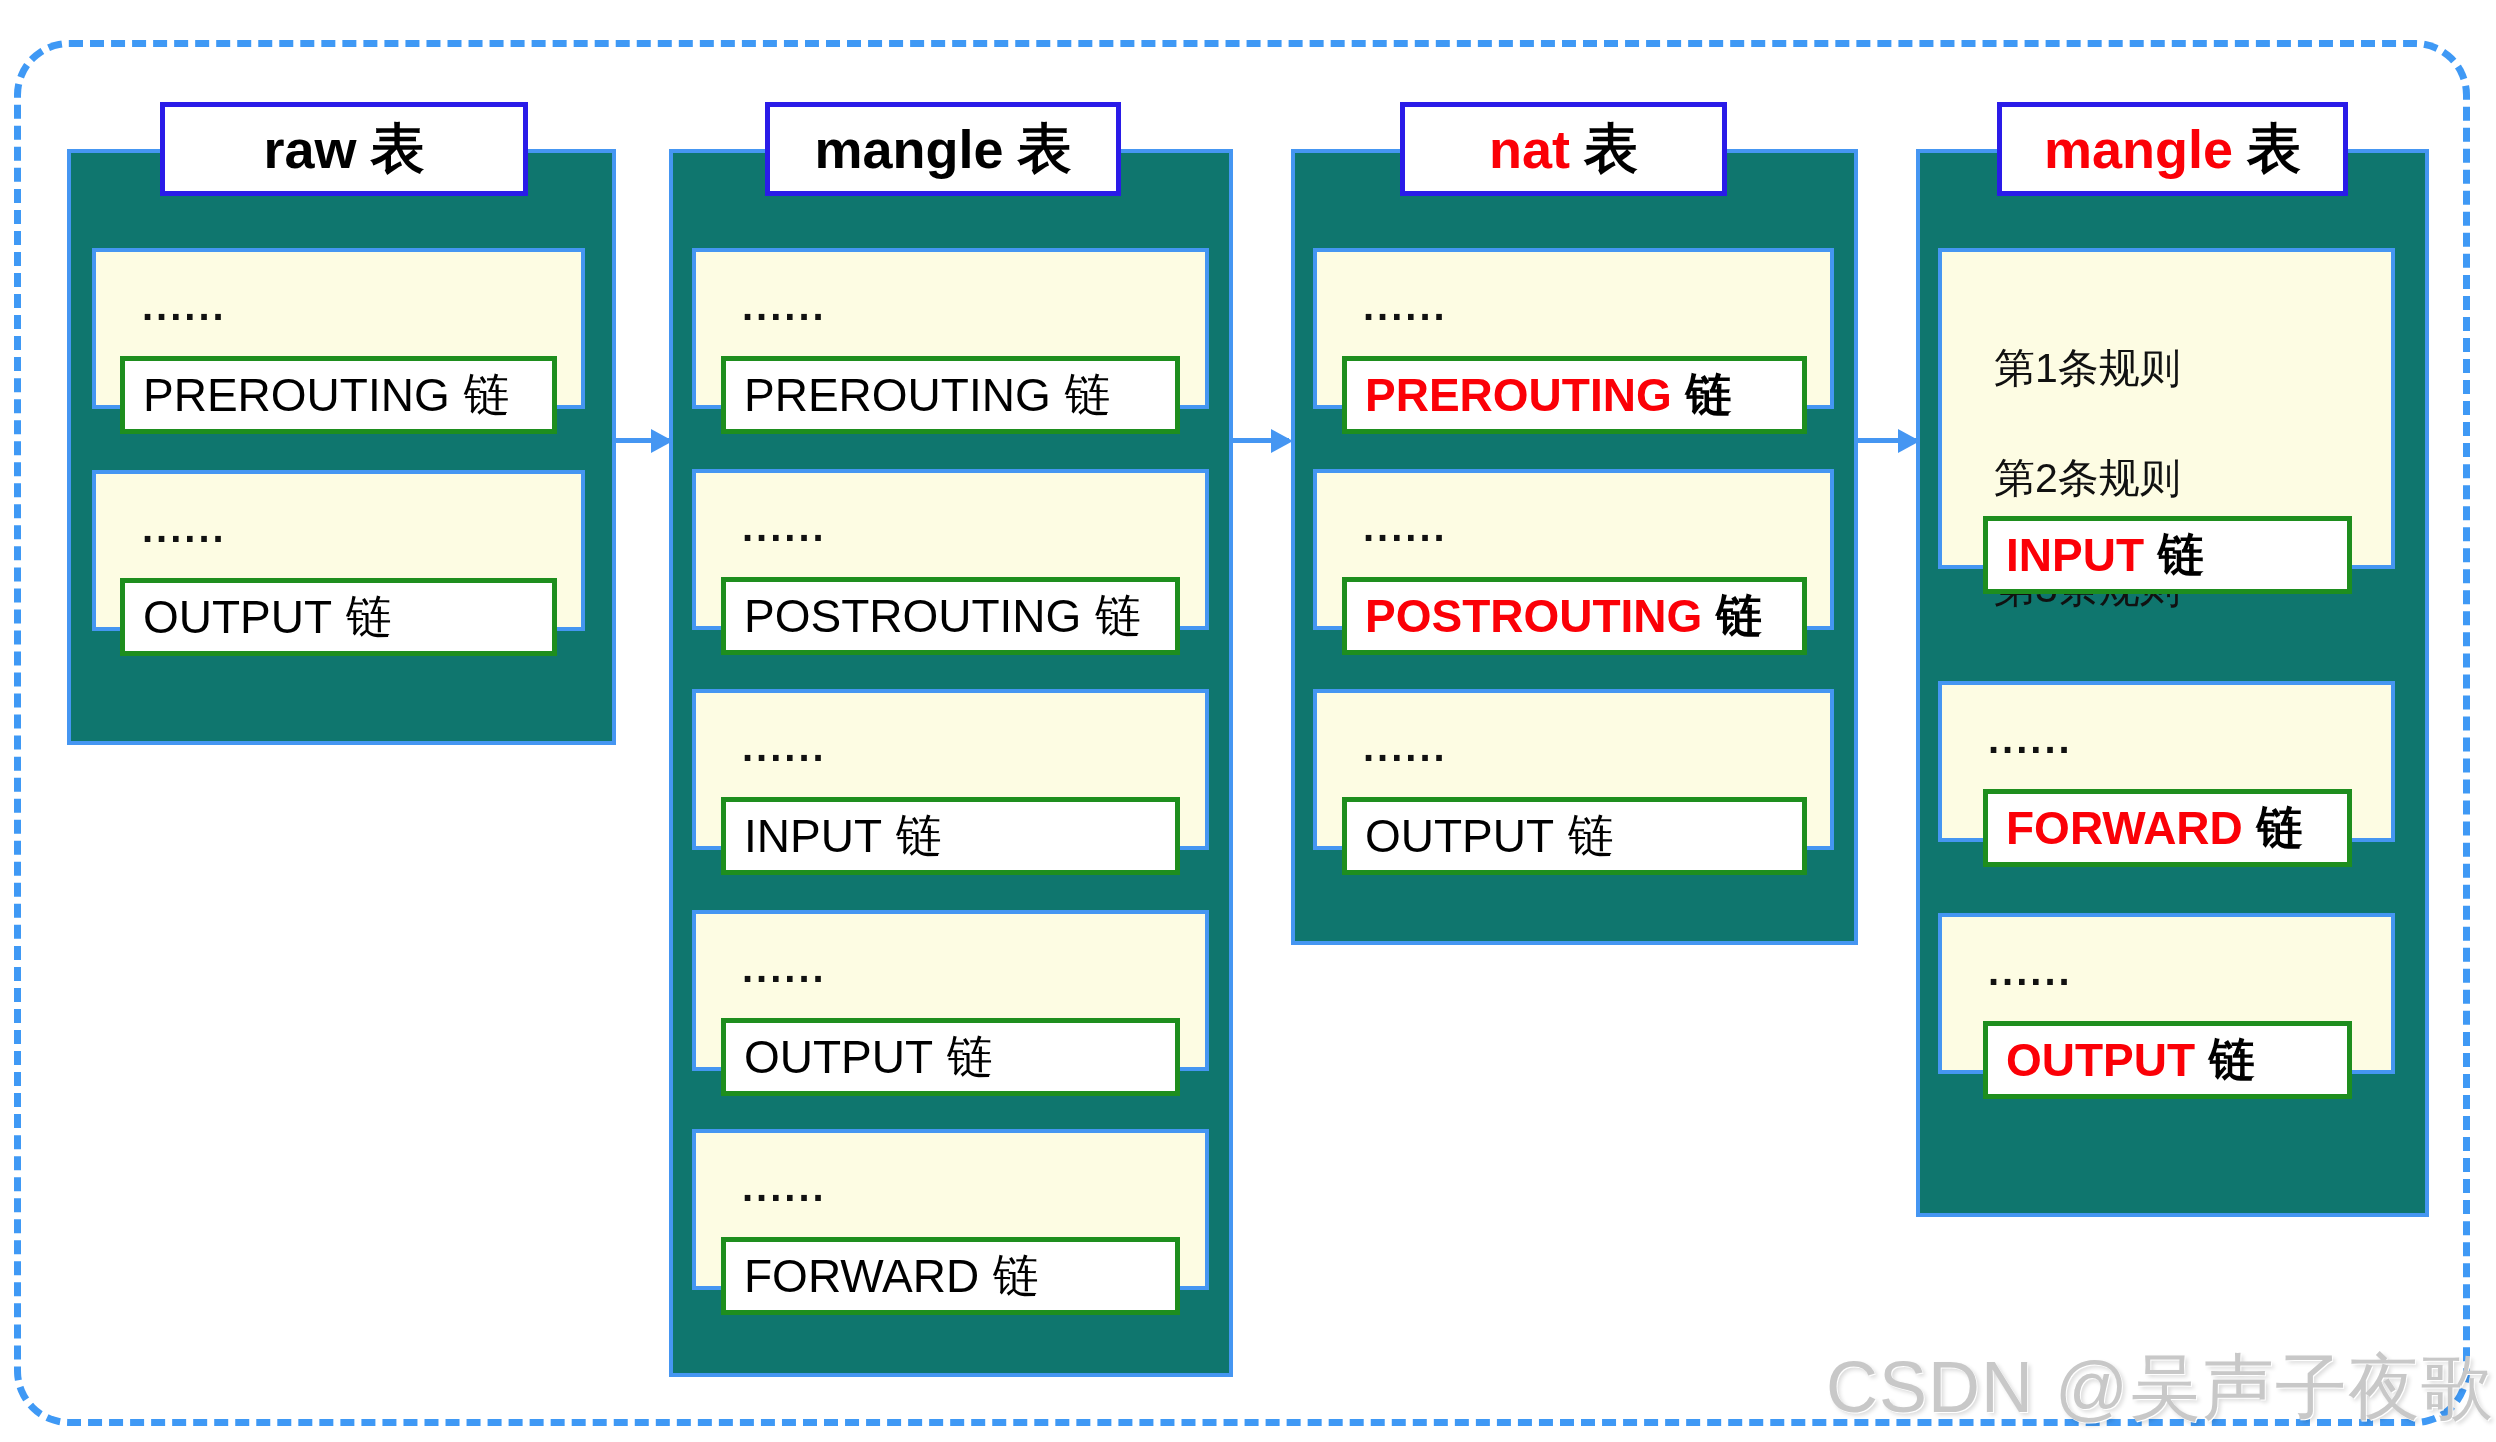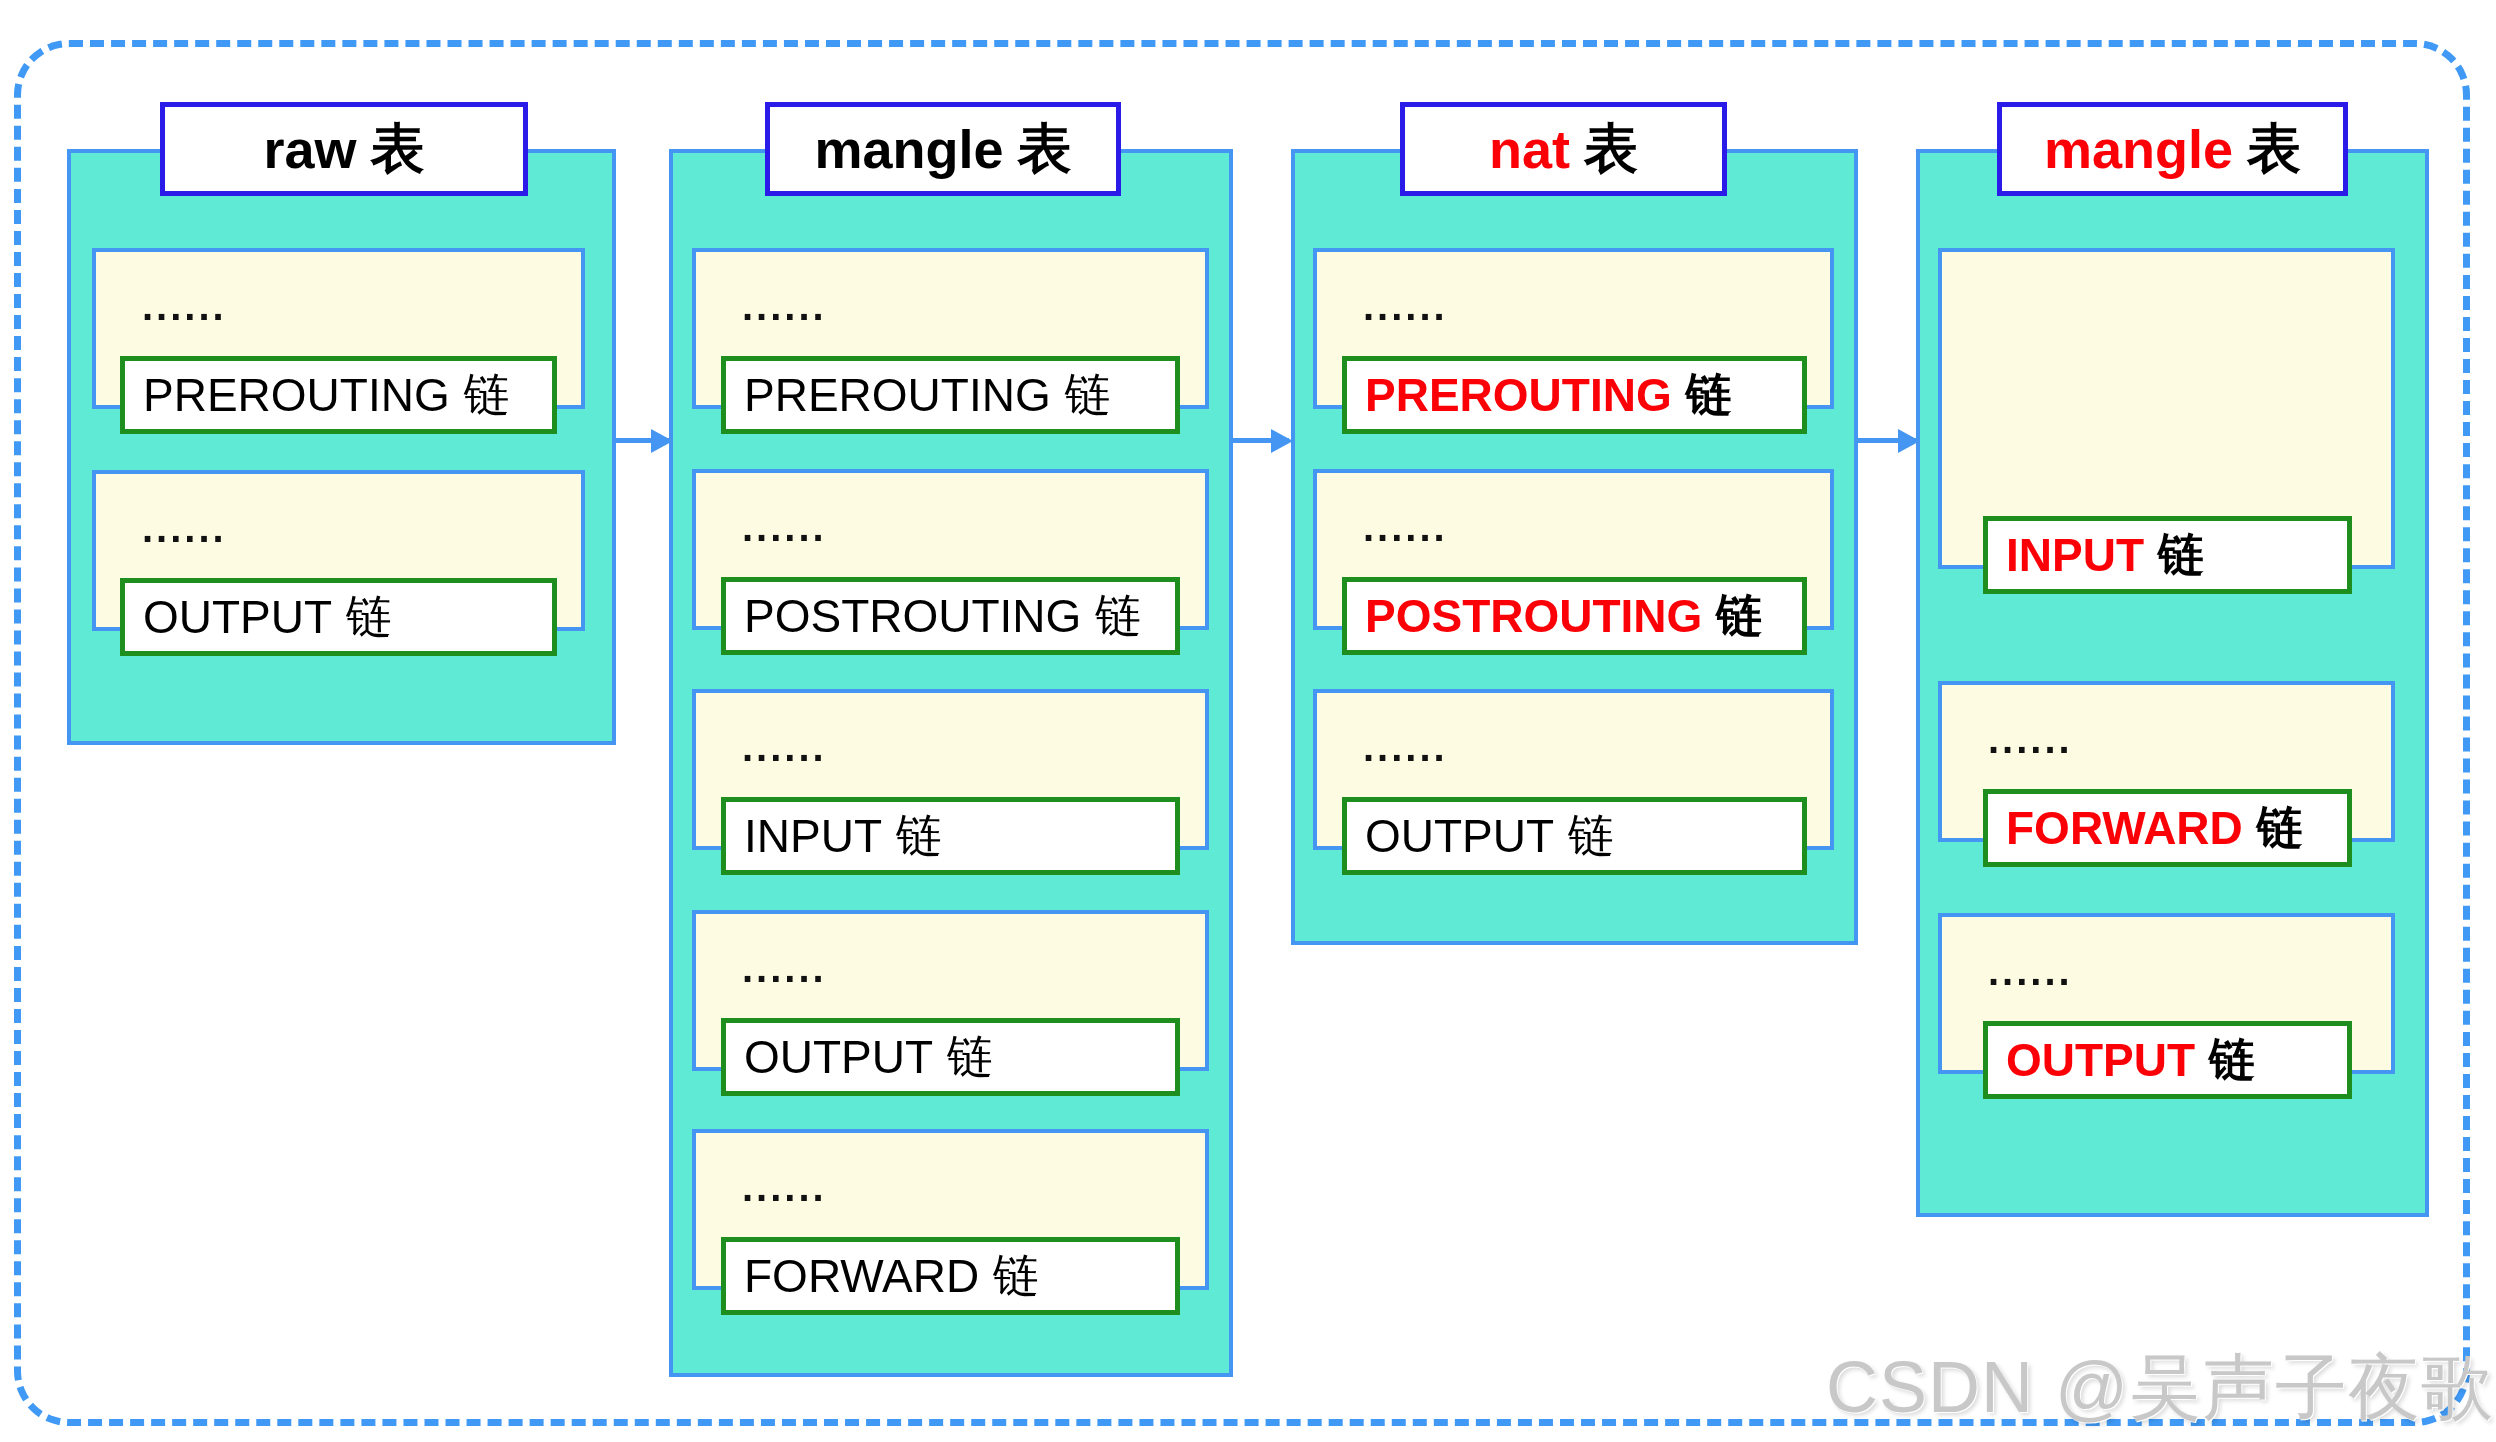--- a/index.html
+++ b/index.html
@@ -13,21 +13,21 @@
     --watermark_gray:#c8c8c8;
   }
   *{box-sizing:border-box;margin:0;padding:0;}
   html,body{background:#ffffff;}
   body{font-family:"Liberation Sans","DejaVu Sans",sans-serif;}
   .canvas{position:relative;width:2496px;height:1442px;background:#ffffff;overflow:hidden;}
 
   .frame{position:absolute;left:14px;top:40px;width:2456px;height:1386px;
          border:7px dashed var(--frame_blue);border-radius:55px;}
 
-  .table{position:absolute;border:4px solid var(--box_blue);background:#5eead4;}
+  .table{position:absolute;border:4px solid var(--box_blue);background:#0f766e;}
 
   .titlebox{position:absolute;height:94px;border:5px solid var(--title_blue);background:#ffffff;
             display:flex;align-items:center;justify-content:center;
             font-size:54px;font-weight:bold;color:#000;z-index:3;white-space:nowrap;}
   .titlebox .t-suffix{margin-left:14px;color:#000;}
   .red-text{color:var(--red);}
 
   .chain{position:absolute;border:4px solid var(--box_blue);background:var(--cream);}
   .dots{position:absolute;left:46px;top:34px;font-size:40px;font-weight:bold;
         letter-spacing:3px;color:var(--ink);line-height:1;}
@@ -149,20 +149,26 @@
       </div>
     </div>
   </section>
 
   <section class="table" style="left:1916px;top:149px;width:513px;height:1068px;">
     <div class="titlebox" style="left:77px;top:-51px;width:351px;">
       <span class="red-text">mangle</span>
       <span class="t-suffix">表</span>
     </div>
     <div class="chain" style="left:18px;top:95px;width:457px;height:321px;">
+      <div class="rules">
+        <span class="rule-line">第1条规则</span>
+        <span class="rule-line">第2条规则</span>
+        <span class="rule-line">第3条规则</span>
+        <span class="rule-line">......</span>
+      </div>
       <div class="greenbox bold-suffix" style="left:41px;top:264px;width:369px;">
         <span class="c-label red">INPUT</span>
         <span class="c-suffix">链</span>
       </div>
     </div>
     <div class="chain" style="left:18px;top:528px;width:457px;height:161px;">
       <div class="dots">......</div>
       <div class="greenbox bold-suffix" style="left:41px;top:104px;width:369px;">
         <span class="c-label red">FORWARD</span>
         <span class="c-suffix">链</span>

